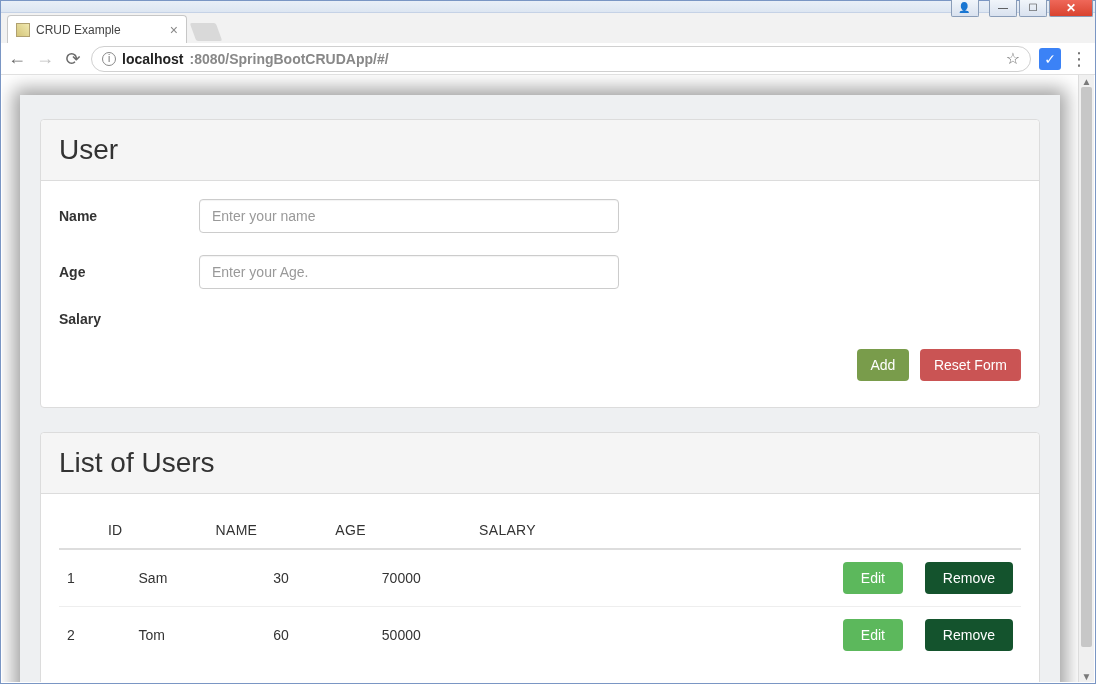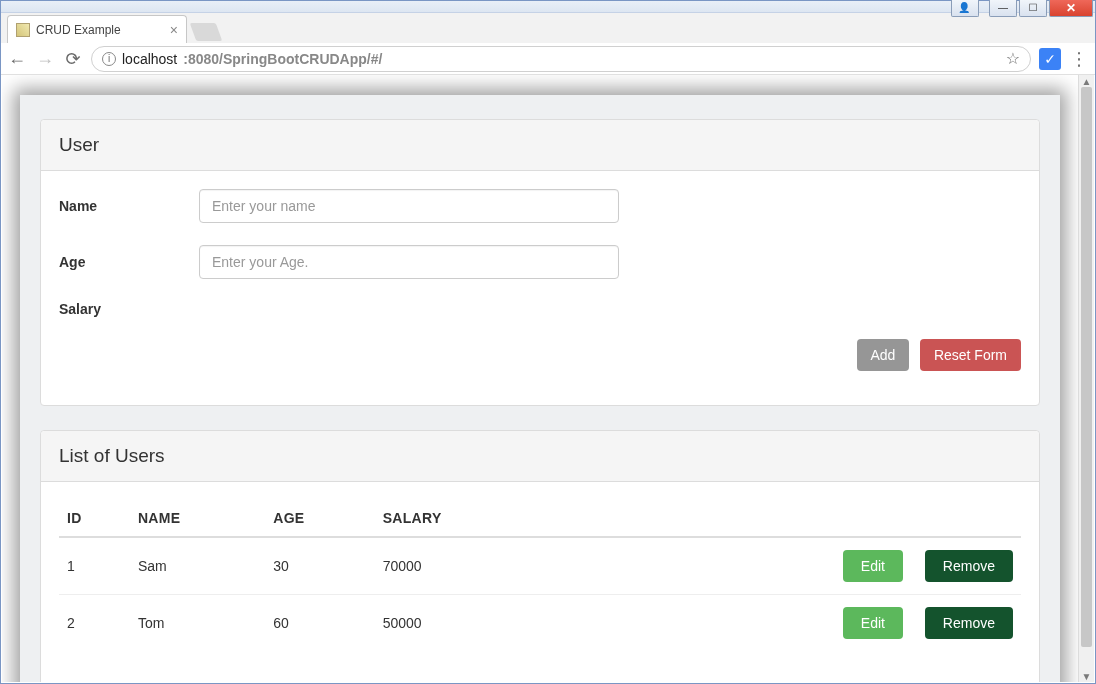--- a/index.html
+++ b/index.html
@@ -90,21 +90,21 @@
     flex: 1;
     height: 26px;
     border: 1px solid #d0d0d0;
     border-radius: 14px;
     display: flex; align-items: center;
     padding: 0 10px;
     font-size: 14px; color: #333;
     gap: 6px;
   }
   .omnibox .info { color: #6b6b6b; font-size: 14px; border:1px solid #888; border-radius:50%; width:14px; height:14px; display:flex; align-items:center; justify-content:center; font-size:10px;}
-  .omnibox .url-host { color: #222; }
+  .omnibox .url-host { color: #222; font-weight: bold; }
   .omnibox .url-path { color: #888; font-weight: bold; }
   .omnibox .star { margin-left: auto; color: #6b6b6b; font-size: 16px; }
   .ext-icon {
     width: 22px; height: 22px; border-radius: 3px;
     background: #3b82f6; color:#fff; display:flex; align-items:center; justify-content:center; font-size:14px;
   }
   .menu-dots { color:#6b6b6b; font-size:18px; width:20px; text-align:center; }
 
   
   .viewport {
@@ -149,52 +149,52 @@
   .panel {
     border: 1px solid #dcdcdc;
     border-radius: 4px;
     margin-bottom: 24px;
     background: #fff;
   }
   .panel-heading {
     background: #f5f5f5;
     border-bottom: 1px solid #dcdcdc;
     padding: 14px 18px;
-    font-size: 19px;
+    font-size: 28px;
     color: #333;
     border-radius: 4px 4px 0 0;
   }
-  .panel-body { padding: 18px 18px 34px 18px; }
+  .panel-body { padding: 18px 18px 26px 18px; }
 
   .form-row { display: flex; align-items: center; margin-bottom: 22px; }
   .form-row:last-of-type { margin-bottom: 0; }
   .form-label { width: 140px; font-size: 14px; font-weight: 700; color: #333; }
   .form-control {
     width: 420px; height: 34px;
     border: 1px solid #ccc; border-radius: 4px;
     padding: 0 12px; font-size: 14px; color: #555;
     box-shadow: inset 0 1px 1px rgba(0,0,0,.05);
   }
   .form-control::placeholder { color: #999; }
 
   .form-actions { text-align: right; margin-top: 18px; }
   .btn {
     display: inline-block;
     border: none; border-radius: 4px;
     padding: 8px 14px; font-size: 14px; color: #fff;
     cursor: pointer; margin-left: 6px;
   }
-  .btn-primary { background: #737373; opacity:.75; }
+  .btn-primary { background: #4d7c0f; opacity:.75; }
   .btn-warning { background: #b91c1c; opacity:.75; }
   .btn-success { background: #5cb85c; }
   .btn-danger  { background: #14532d; }
 
   table { width: 100%; border-collapse: collapse; font-size: 14px; color: #333; }
   thead th {
-    text-align: left; font-weight: 700; padding: 10px 8px;
+    text-align: right; font-weight: 400; padding: 10px 8px;
     border-bottom: 2px solid #ddd; letter-spacing: .3px;
   }
   tbody td { padding: 12px 8px; border-top: 1px solid #eee; vertical-align: middle; }
   tbody td.actions { text-align: right; white-space: nowrap; }
   tbody .btn { padding: 8px 18px; margin-left: 18px; }
 
 </style>
 </head>
 <body>
 

